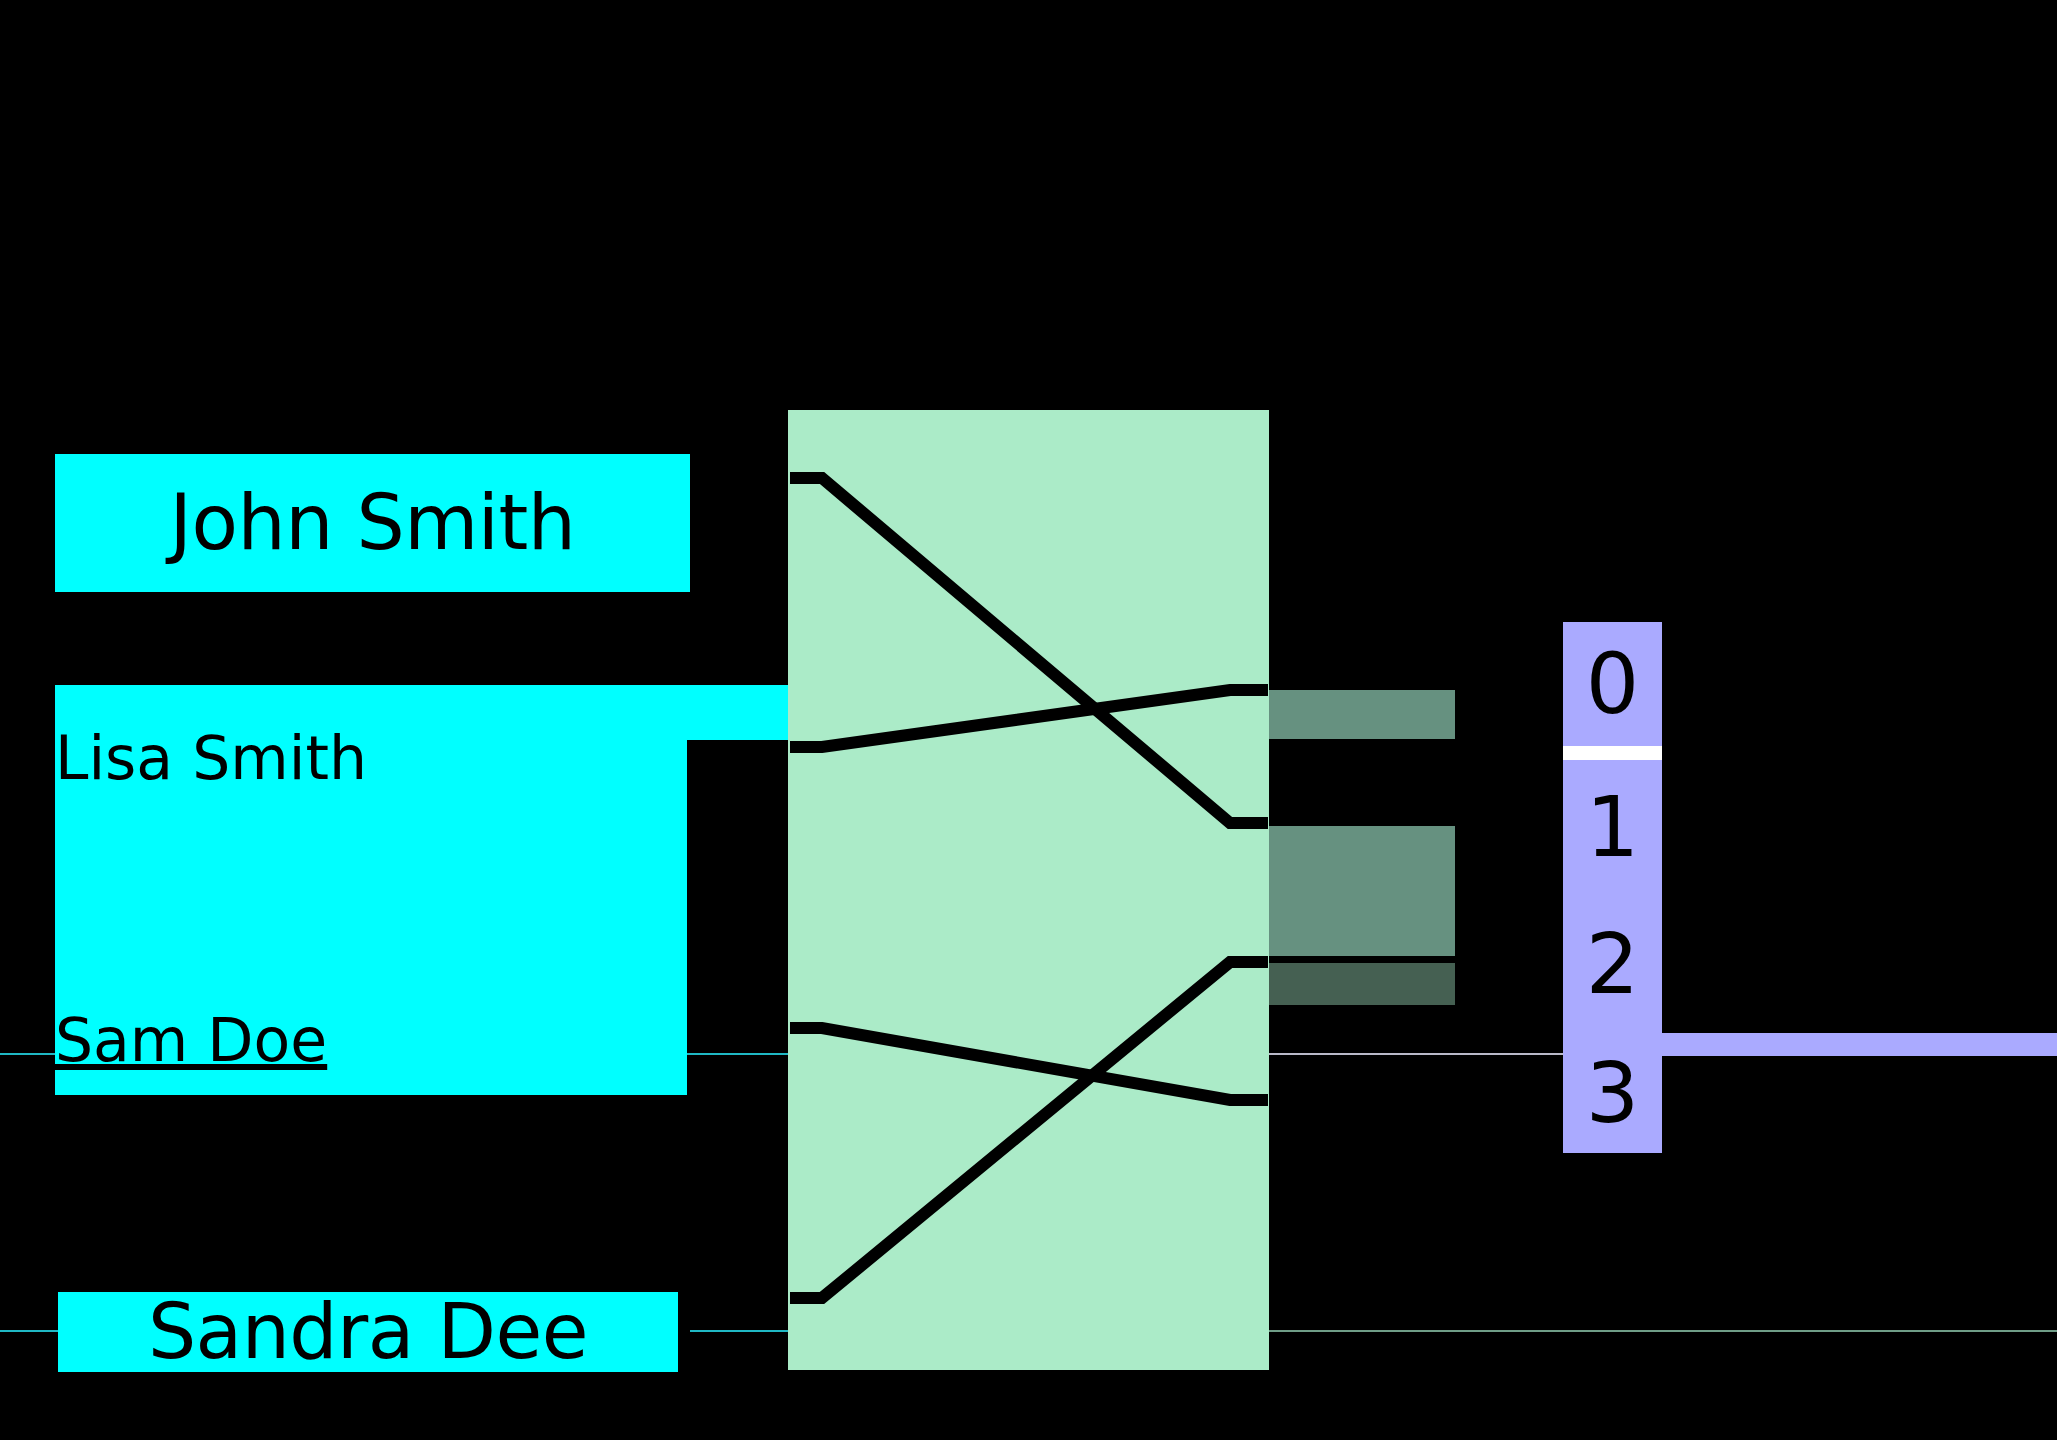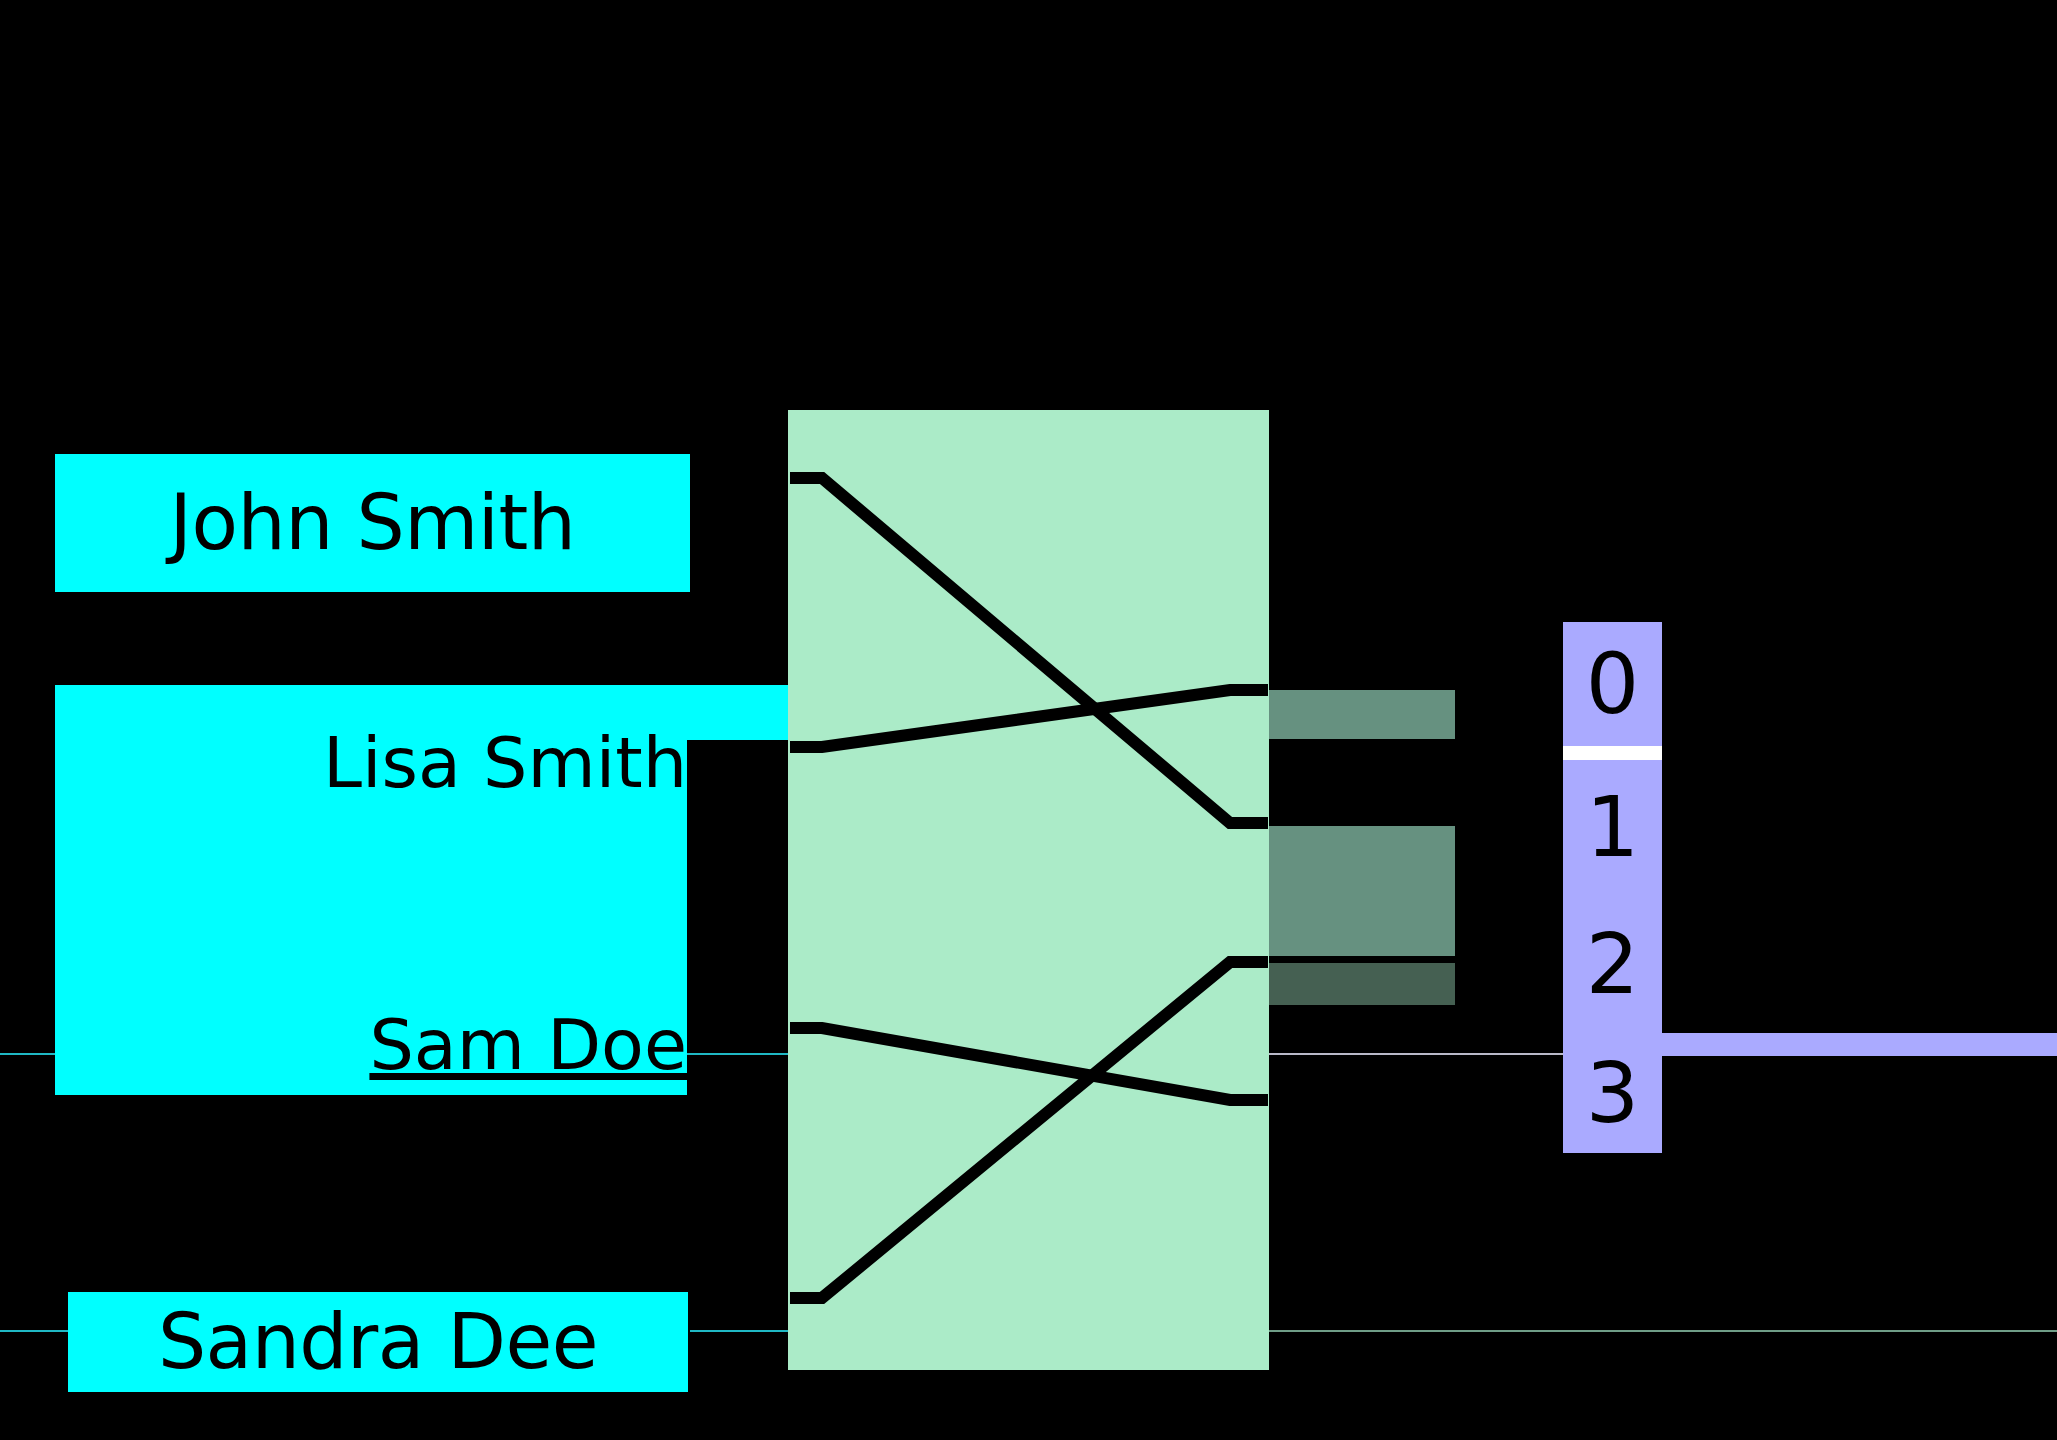--- a/index.html
+++ b/index.html
@@ -30,23 +30,23 @@
   .chip-plain{background:#00ffff;}
 
   
   .chip-tall{
     position:absolute;
     background:#00ffff;
   }
   .chip-tall .lbl{
     position:absolute;
     left:0;right:0;
-    text-align:right;
+    text-align:left;
     color:#000;
-    font-size:70px;
+    font-size:60px;
     line-height:1;
     white-space:nowrap;
   }
   
   .chip-ledge{
     position:absolute;
     background:#00ffff;
   }
 
   
@@ -90,21 +90,21 @@
     <span>John Smith</span>
   </div>
 
   <div class="chip-ledge" style="left:686px;top:685px;width:104px;height:55px;"></div>
 
   <div class="chip-tall" style="left:55px;top:685px;width:632px;height:410px;">
     <span class="lbl" style="top:43px;">Lisa Smith</span>
     <span class="lbl" style="top:325px;text-decoration:underline;">Sam Doe</span>
   </div>
 
-  <div class="chip chip-plain" style="left:68px;top:1248px;width:620px;height:100px;">
+  <div class="chip chip-plain" style="left:58px;top:1248px;width:620px;height:80px;">
     <span>Sandra Dee</span>
   </div>
 
   <div class="band" style="left:788px;top:410px;width:481px;height:960px;"></div>
 
   <svg class="abs" width="2057" height="1440" style="left:0;top:0;pointer-events:none;">
 
     <path d="M 790 478 L 822 478 L 1230 823 L 1268 823" fill="none" stroke="#000000" stroke-width="12" stroke-linejoin="miter"></path>
 
     <path d="M 790 747 L 822 747 L 1230 690 L 1268 690" fill="none" stroke="#000000" stroke-width="12" stroke-linejoin="miter"></path>

